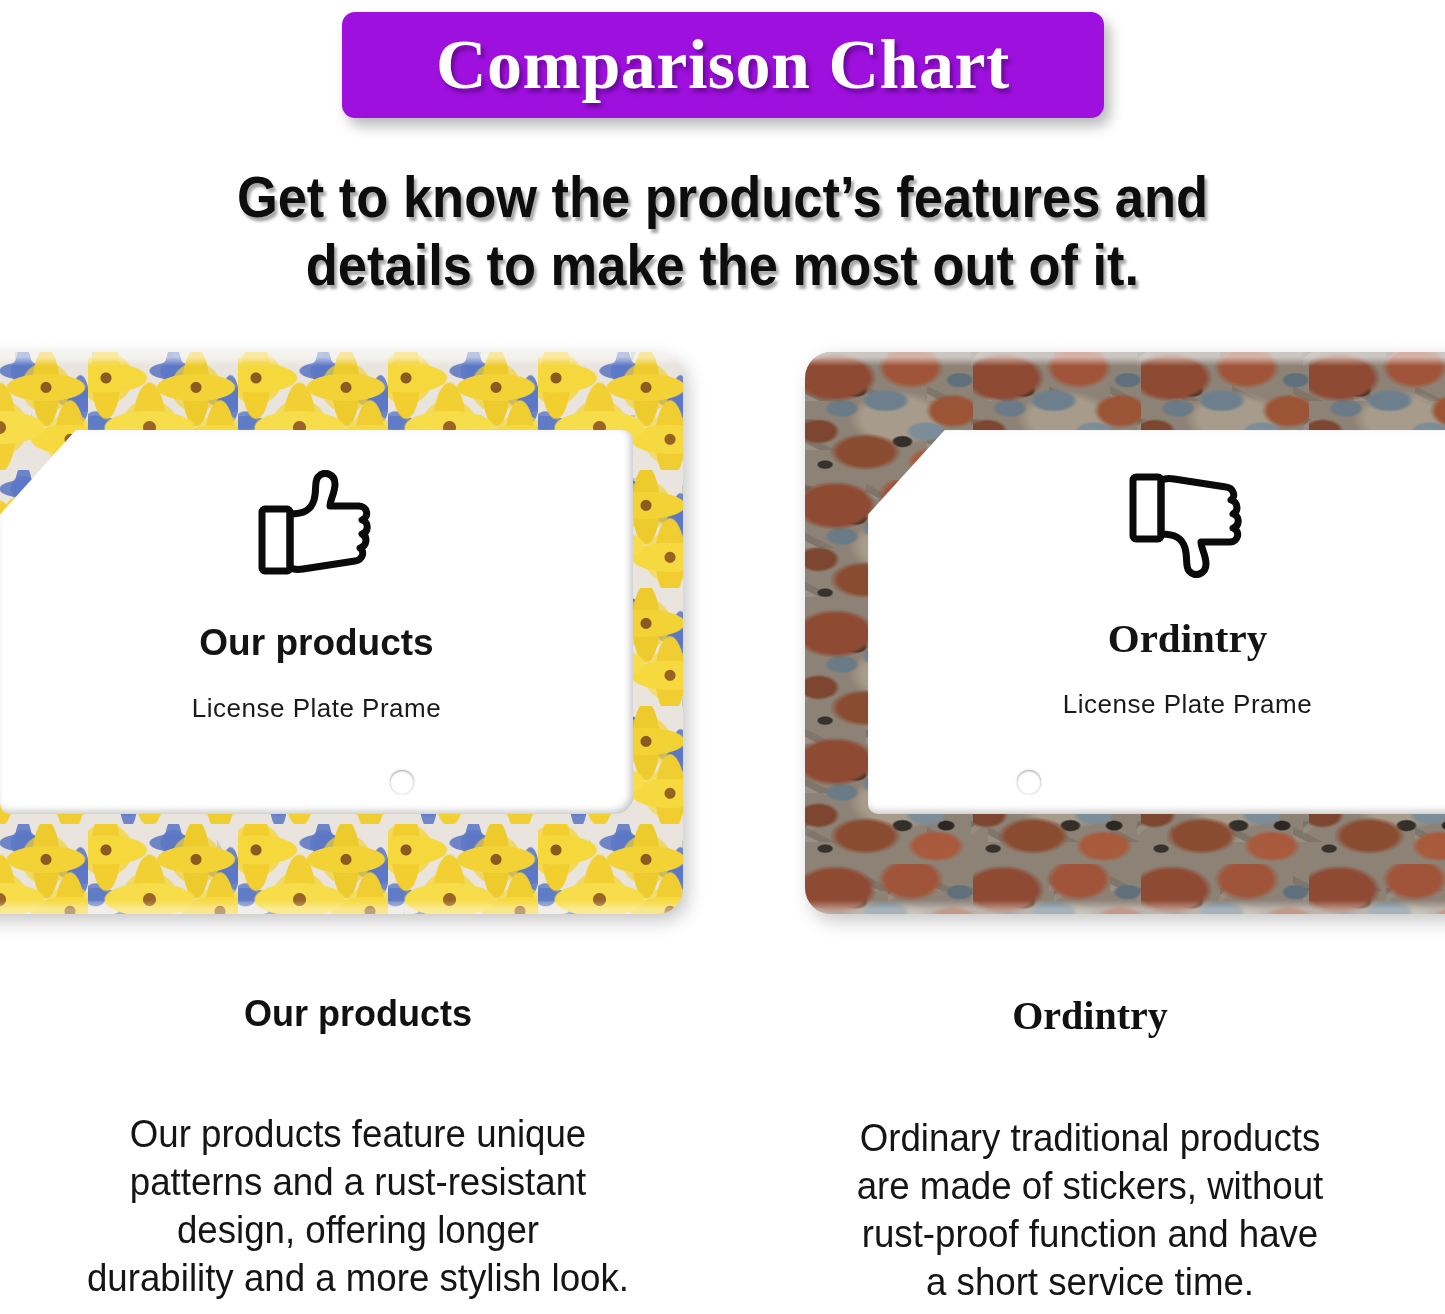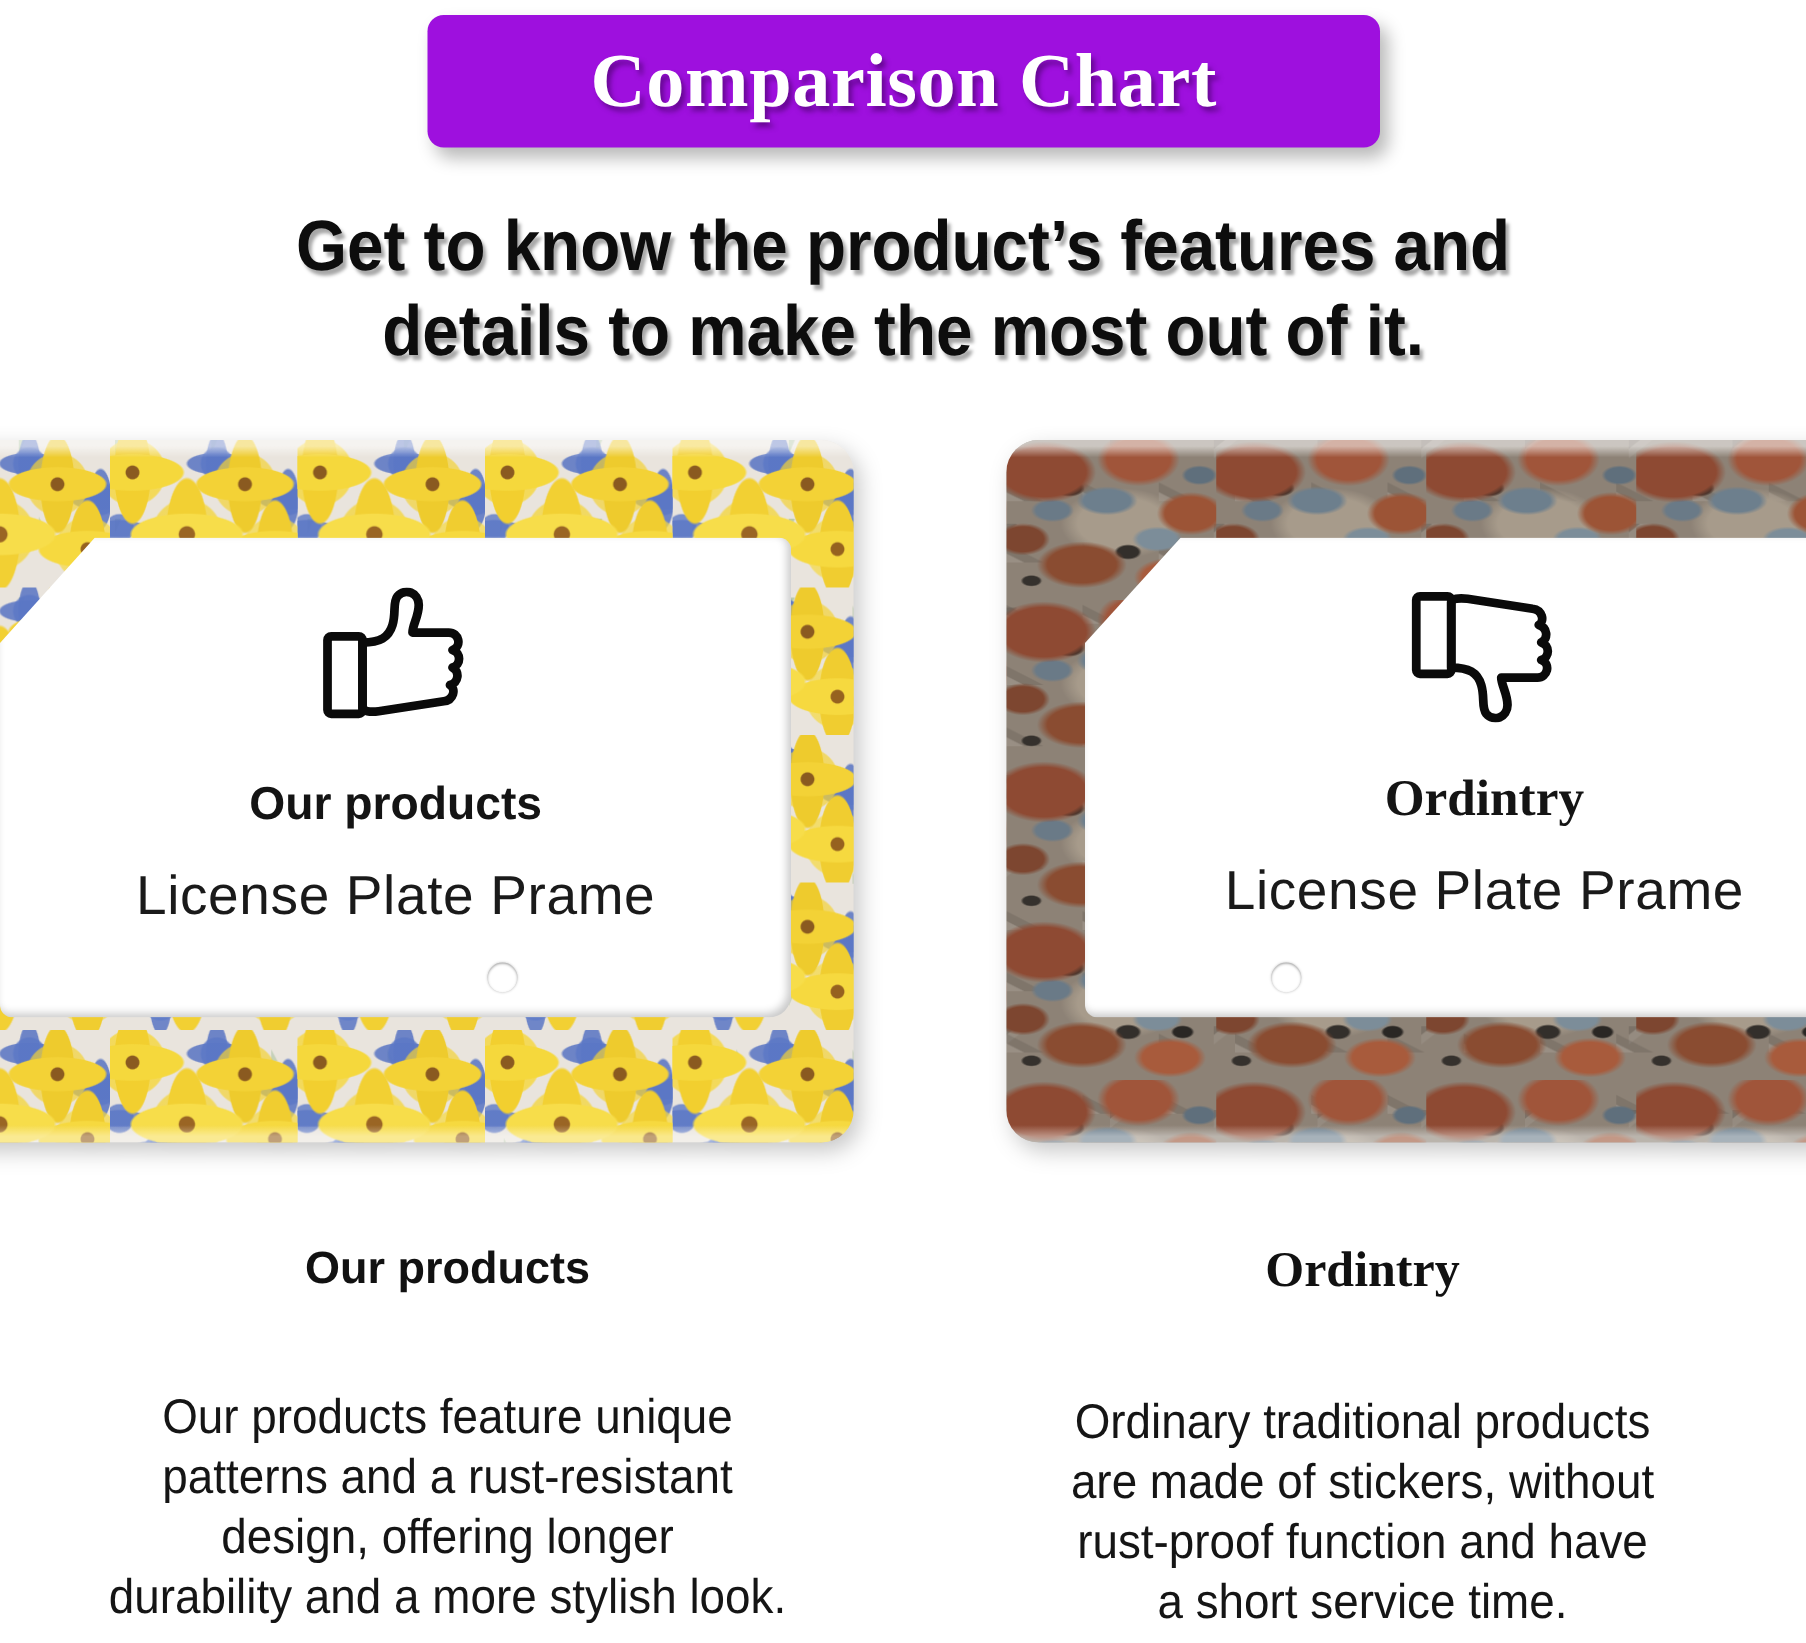--- a/index.html
+++ b/index.html
@@ -33,21 +33,21 @@
     background: #9e10de;
     border-radius: 13px;
     box-shadow: 6px 8px 14px rgba(0,0,0,0.28);
     display: flex;
     align-items: center;
     justify-content: center;
   }
   .banner-title {
     font-family: "Liberation Serif", serif;
     font-weight: bold;
-    font-size: 61px;
+    font-size: 70px;
     line-height: 1;
     color: #ffffff;
     letter-spacing: 0.5px;
     text-shadow: 3px 4px 4px rgba(60,0,90,0.55);
     white-space: nowrap;
   }
 
   
   .subtitle {
     position: absolute;
@@ -214,21 +214,21 @@
     color: #141414;
     line-height: 1;
     margin-bottom: 34px;
   }
   .brand-label.serif {
     font-family: "Liberation Serif", serif;
     font-size: 41px;
     margin-bottom: 32px;
   }
   .product-label {
-    font-size: 44px;
+    font-size: 26px;
     font-weight: 300;
     color: #1a1a1a;
     line-height: 1;
     letter-spacing: 0.5px;
   }
 
   
   .bottom { position: absolute; left: 0; top: 996px; width: 1445px; height: 318px; }
 
   .col { position: absolute; top: 0; text-align: center; }

